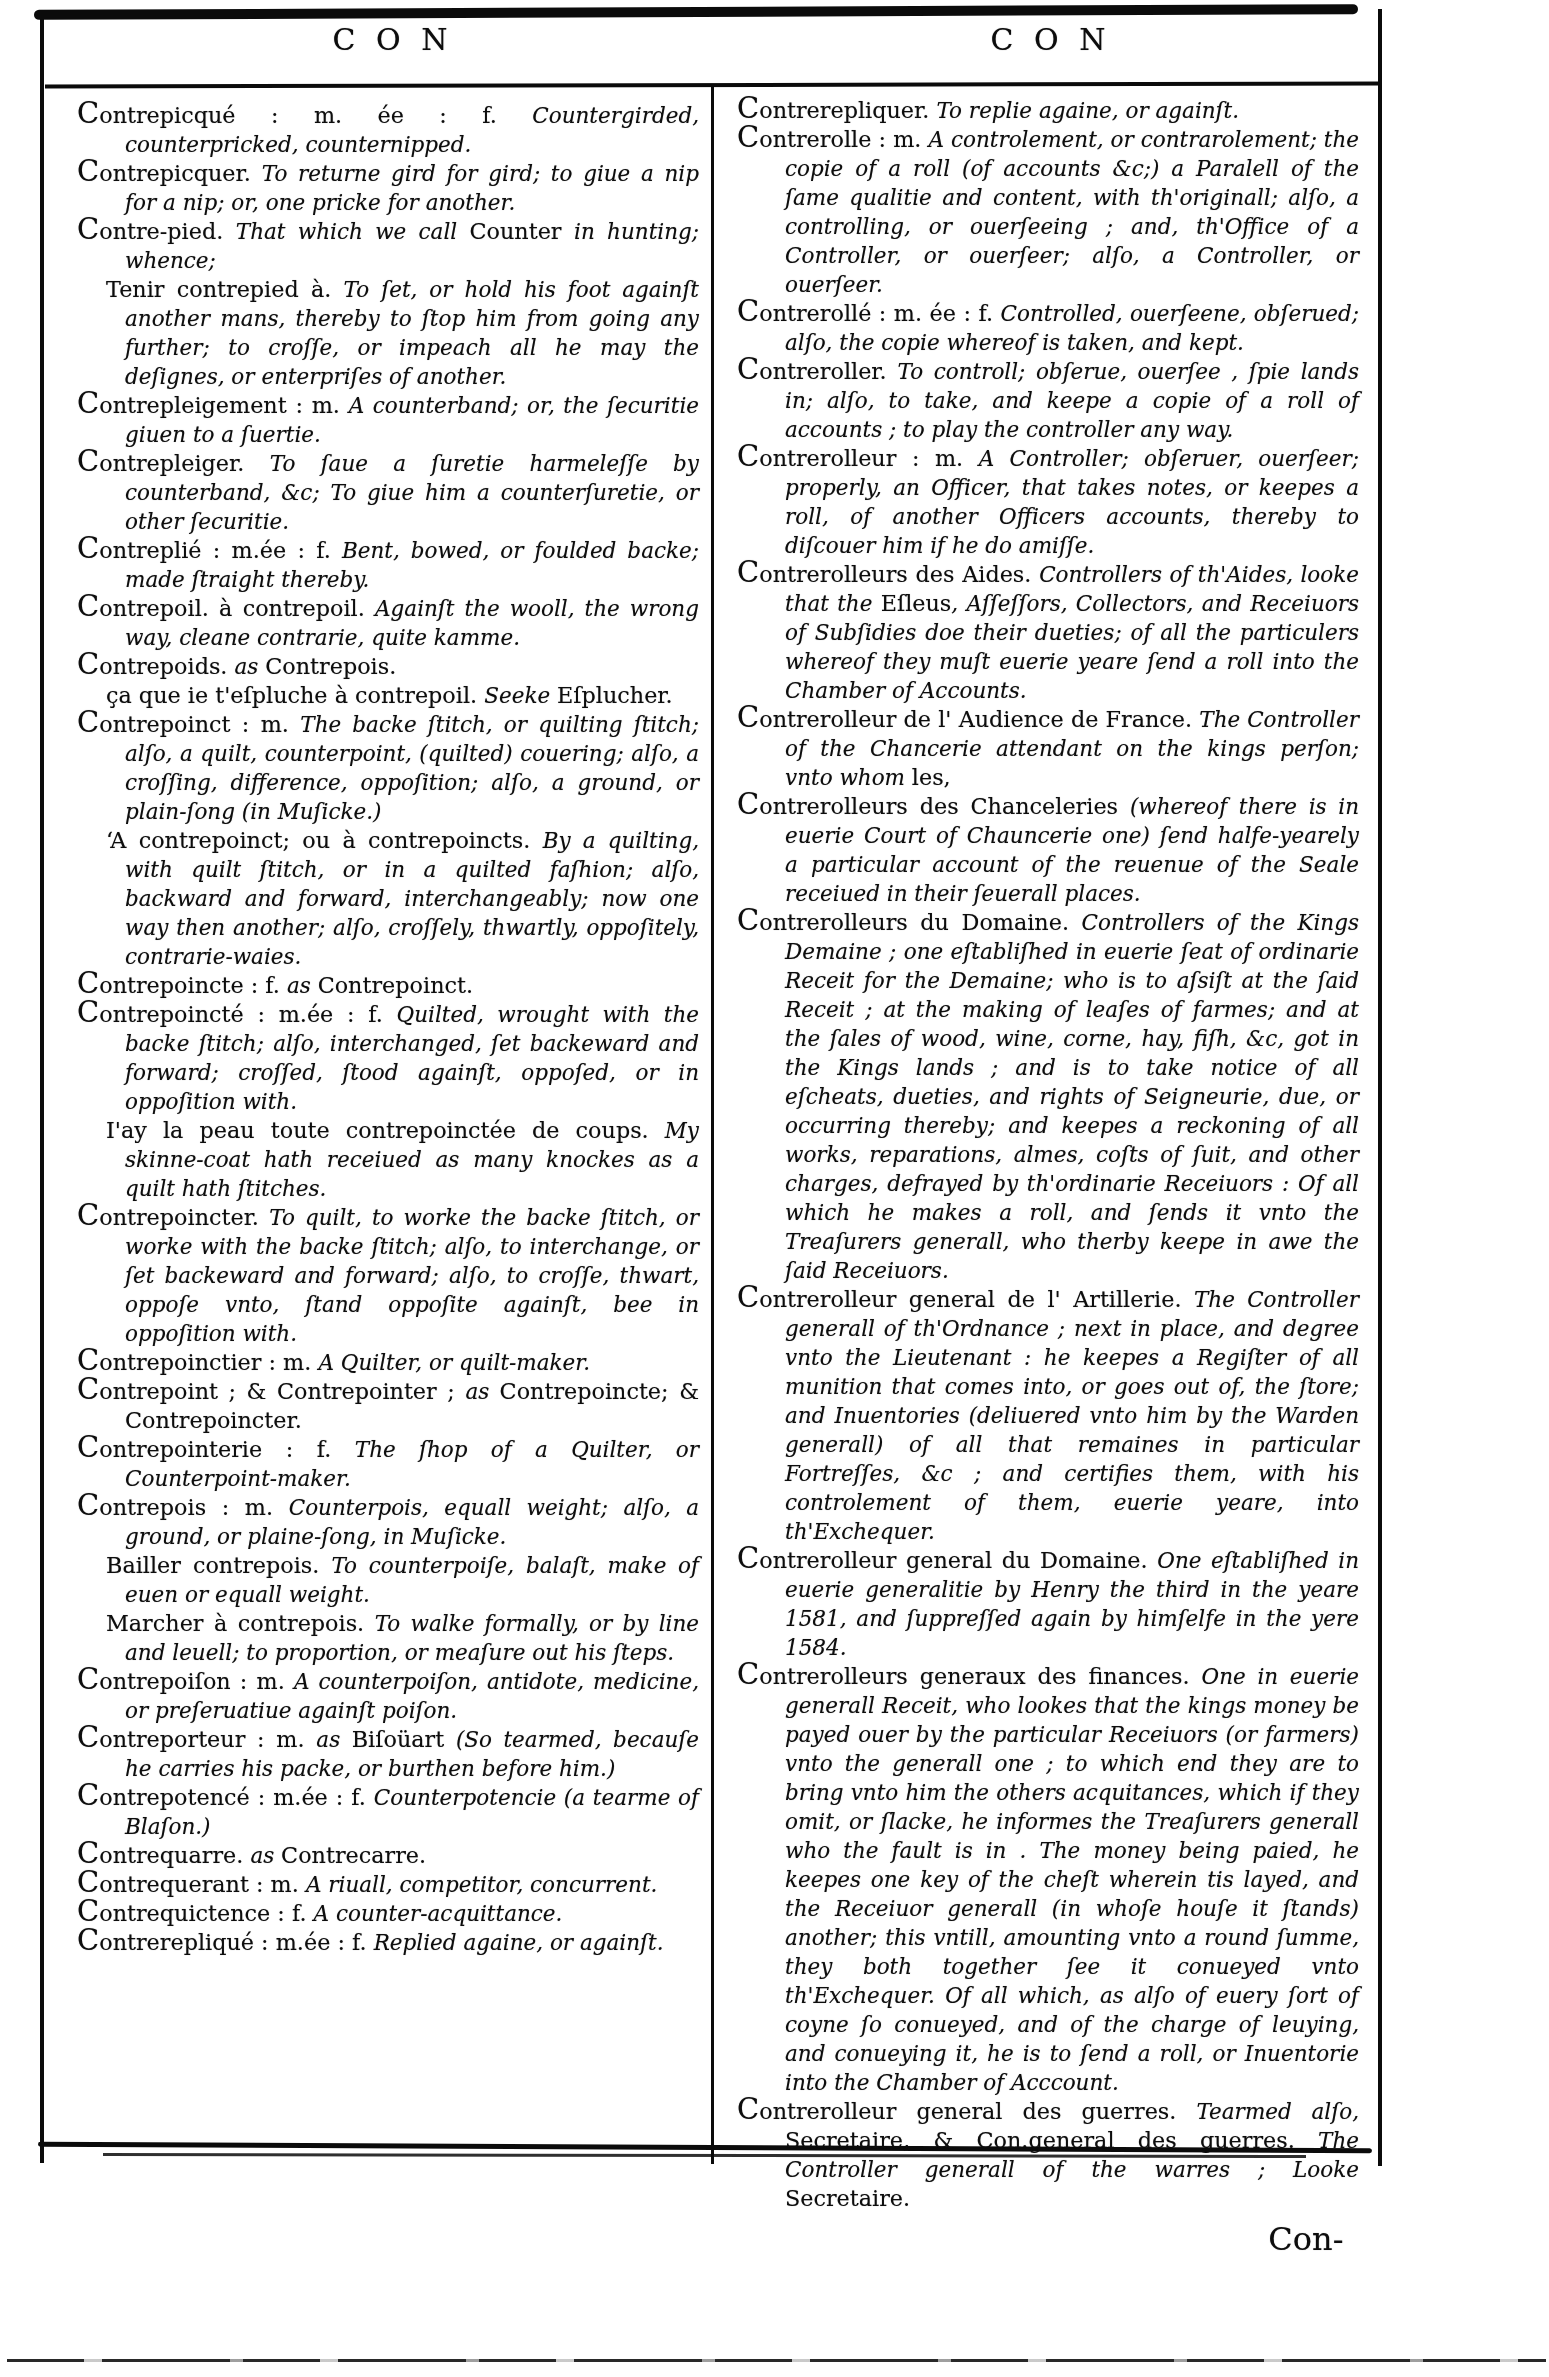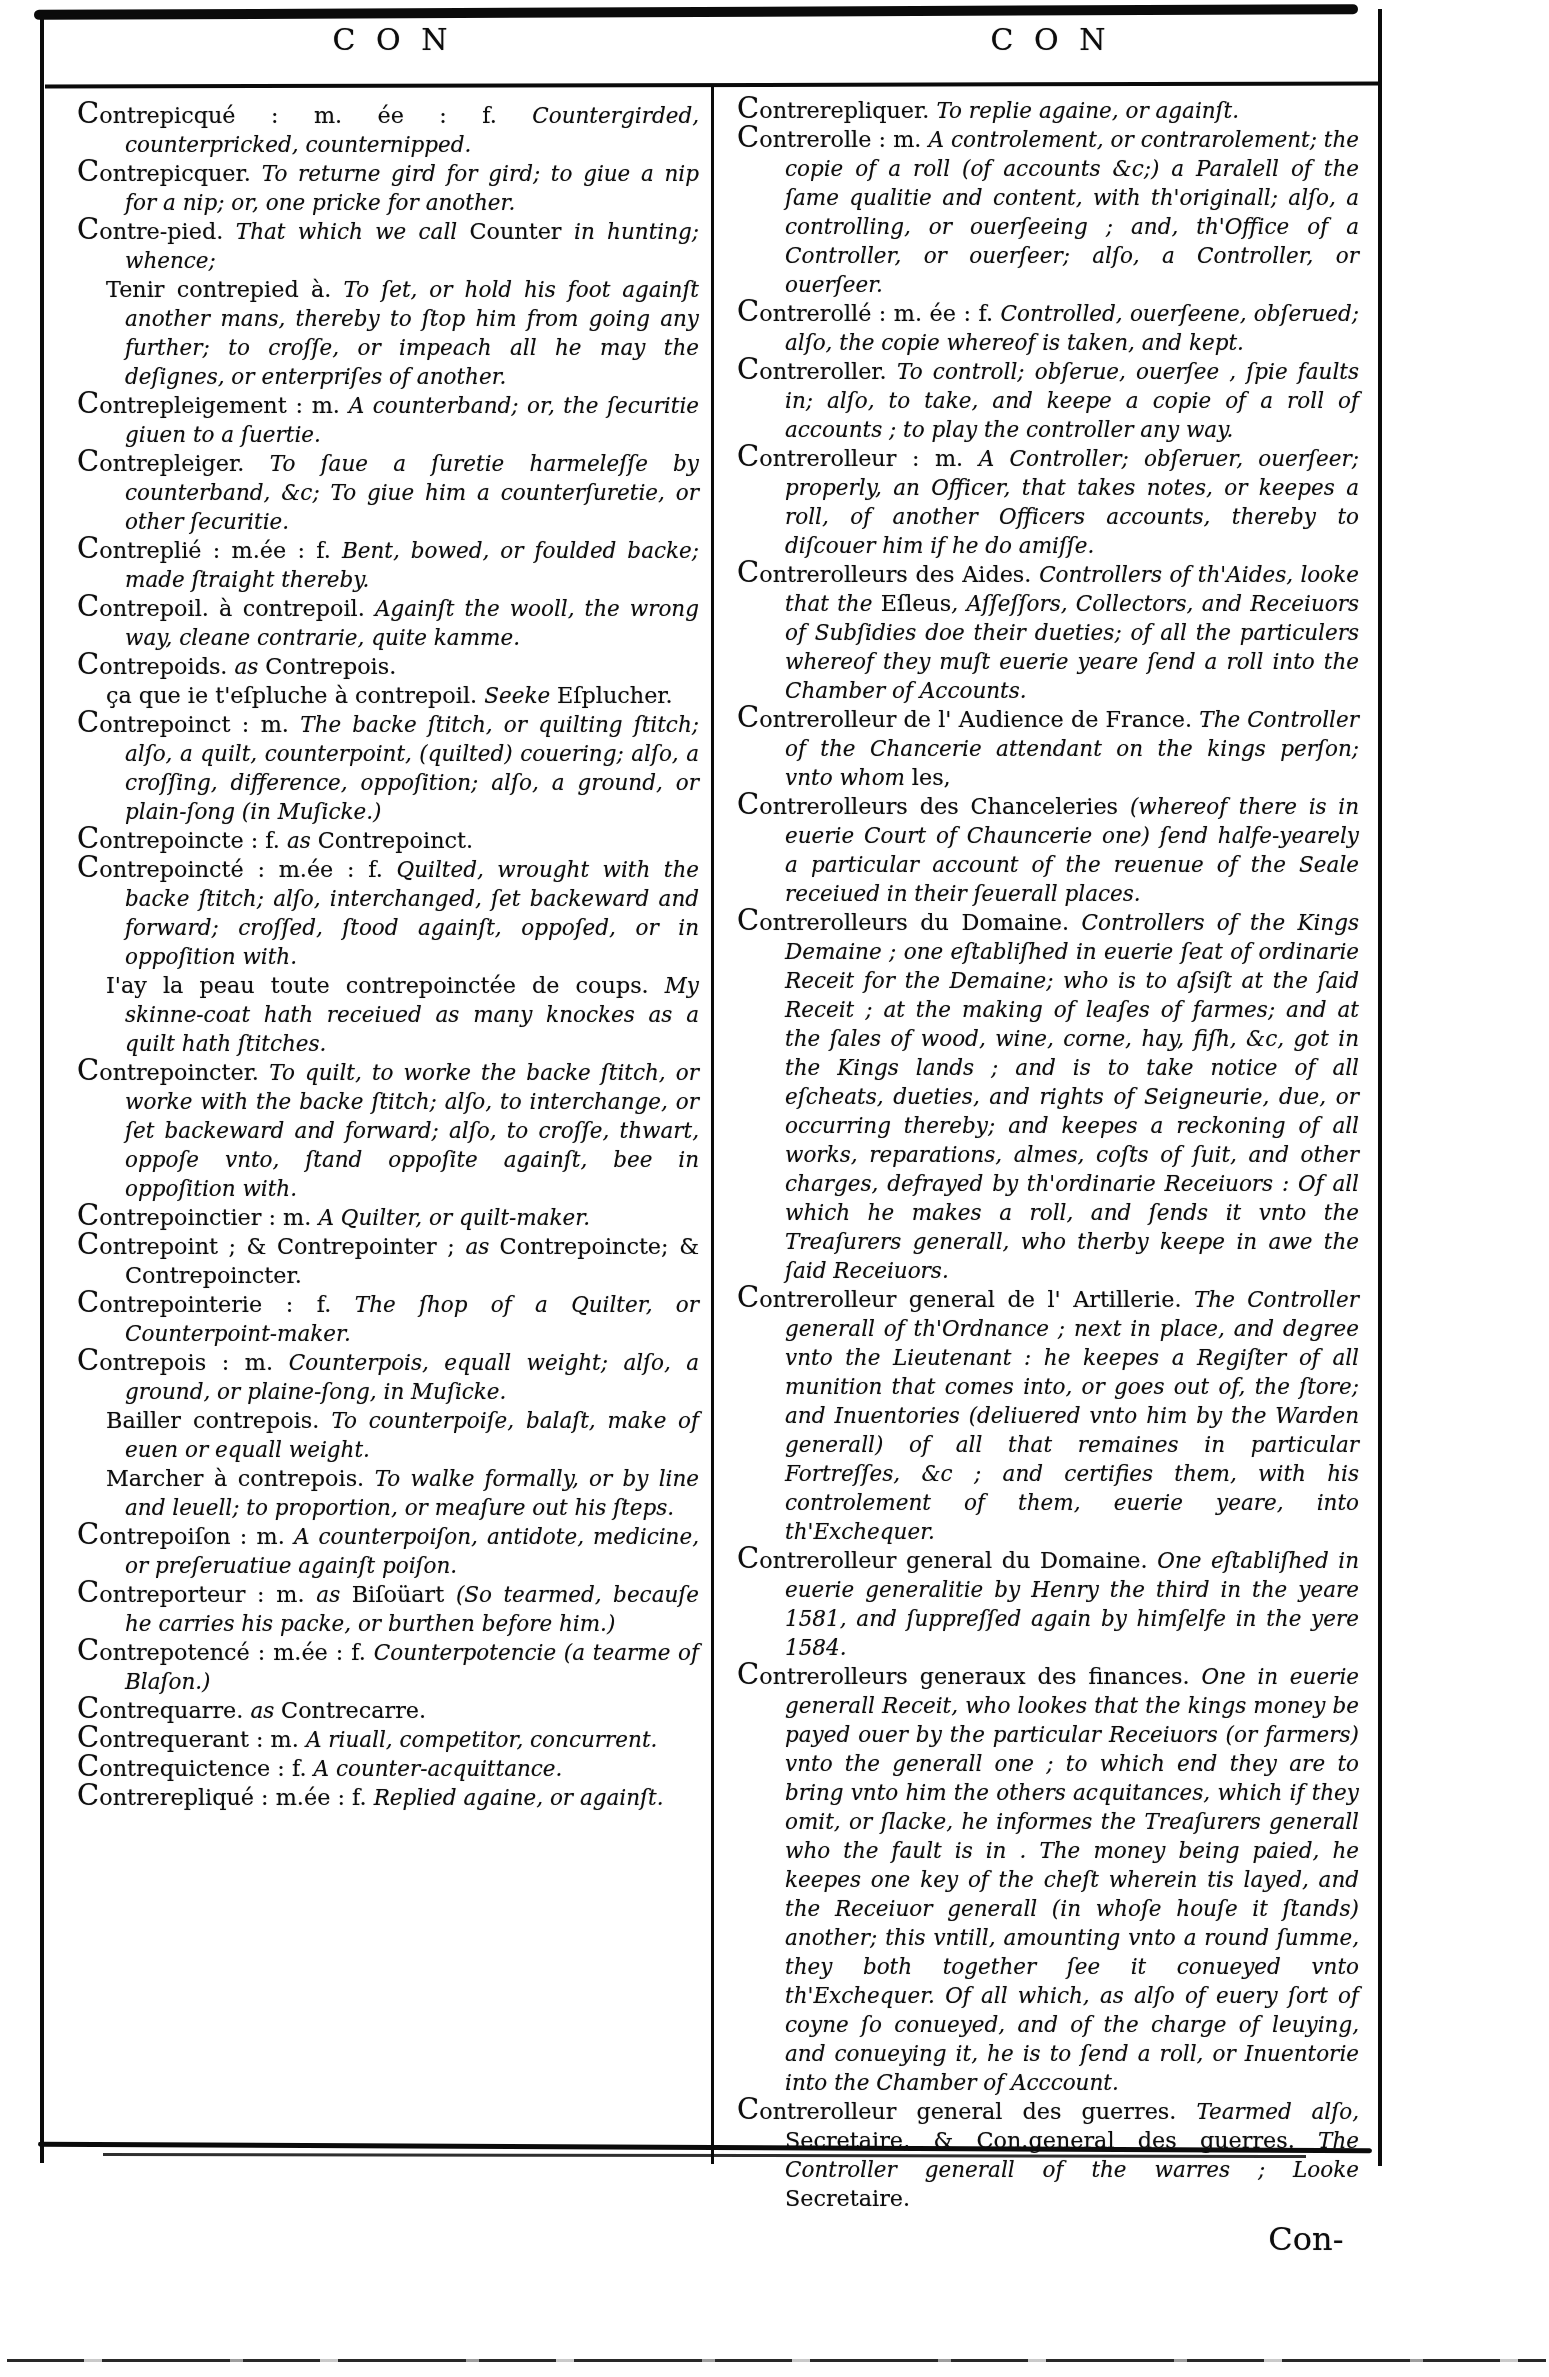--- a/index.html
+++ b/index.html
@@ -56,20 +56,21 @@
       <p class="entry"><span class="r"><span class="initial">C</span>ontrepicquer. </span><span class="i">To returne gird for gird; to giue a nip for a nip; or, one pricke for another.</span></p>
       <p class="entry"><span class="r"><span class="initial">C</span>ontre-pied. </span><span class="i">That which we call </span><span class="r">Counter </span><span class="i">in hunting; whence;</span></p>
       <p class="entry sub"><span class="r">Tenir contrepied à. </span><span class="i">To ſet, or hold his foot againſt another mans, thereby to ſtop him from going any further; to croſſe, or impeach all he may the deſignes, or enterpriſes of another.</span></p>
       <p class="entry"><span class="r"><span class="initial">C</span>ontrepleigement : m. </span><span class="i">A counterband; or, the ſecuritie giuen to a ſuertie.</span></p>
       <p class="entry"><span class="r"><span class="initial">C</span>ontrepleiger. </span><span class="i">To ſaue a ſuretie harmeleſſe by counterband, &amp;c; To giue him a counterſuretie, or other ſecuritie.</span></p>
       <p class="entry"><span class="r"><span class="initial">C</span>ontreplié : m.ée : f. </span><span class="i">Bent, bowed, or foulded backe; made ſtraight thereby.</span></p>
       <p class="entry"><span class="r"><span class="initial">C</span>ontrepoil. à contrepoil. </span><span class="i">Againſt the wooll, the wrong way, cleane contrarie, quite kamme.</span></p>
       <p class="entry"><span class="r"><span class="initial">C</span>ontrepoids. </span><span class="i">as </span><span class="r">Contrepois.</span></p>
       <p class="entry sub"><span class="r">ça que ie t'eſpluche à contrepoil. </span><span class="i">Seeke </span><span class="r">Eſplucher.</span></p>
       <p class="entry"><span class="r"><span class="initial">C</span>ontrepoinct : m. </span><span class="i">The backe ſtitch, or quilting ſtitch; alſo, a quilt, counterpoint, (quilted) couering; alſo, a croſſing, difference, oppoſition; alſo, a ground, or plain-ſong (in Muſicke.)</span></p>
+      <p class="entry sub"><span class="r">‘A contrepoinct; ou à contrepoincts. </span><span class="i">By a quilting, with quilt ſtitch, or in a quilted faſhion; alſo, backward and forward, interchangeably; now one way then another; alſo, croſſely, thwartly, oppoſitely, contrarie-waies.</span></p>
       <p class="entry"><span class="r"><span class="initial">C</span>ontrepoincte : f. </span><span class="i">as </span><span class="r">Contrepoinct.</span></p>
       <p class="entry"><span class="r"><span class="initial">C</span>ontrepoincté : m.ée : f. </span><span class="i">Quilted, wrought with the backe ſtitch; alſo, interchanged, ſet backeward and forward; croſſed, ſtood againſt, oppoſed, or in oppoſition with.</span></p>
       <p class="entry sub"><span class="r">I'ay la peau toute contrepoinctée de coups. </span><span class="i">My skinne-coat hath receiued as many knockes as a quilt hath ſtitches.</span></p>
       <p class="entry"><span class="r"><span class="initial">C</span>ontrepoincter. </span><span class="i">To quilt, to worke the backe ſtitch, or worke with the backe ſtitch; alſo, to interchange, or ſet backeward and forward; alſo, to croſſe, thwart, oppoſe vnto, ſtand oppoſite againſt, bee in oppoſition with.</span></p>
       <p class="entry"><span class="r"><span class="initial">C</span>ontrepoinctier : m. </span><span class="i">A Quilter, or quilt-maker.</span></p>
       <p class="entry"><span class="r"><span class="initial">C</span>ontrepoint ; &amp; Contrepointer ; </span><span class="i">as </span><span class="r">Contrepoincte; &amp; Contrepoincter.</span></p>
       <p class="entry"><span class="r"><span class="initial">C</span>ontrepointerie : f. </span><span class="i">The ſhop of a Quilter, or Counterpoint-maker.</span></p>
       <p class="entry"><span class="r"><span class="initial">C</span>ontrepois : m. </span><span class="i">Counterpois, equall weight; alſo, a ground, or plaine-ſong, in Muſicke.</span></p>
       <p class="entry sub"><span class="r">Bailler contrepois. </span><span class="i">To counterpoiſe, balaſt, make of euen or equall weight.</span></p>
       <p class="entry sub"><span class="r">Marcher à contrepois. </span><span class="i">To walke formally, or by line and leuell; to proportion, or meaſure out his ſteps.</span></p>
@@ -78,21 +79,21 @@
       <p class="entry"><span class="r"><span class="initial">C</span>ontrepotencé : m.ée : f. </span><span class="i">Counterpotencie (a tearme of Blaſon.)</span></p>
       <p class="entry"><span class="r"><span class="initial">C</span>ontrequarre. </span><span class="i">as </span><span class="r">Contrecarre.</span></p>
       <p class="entry"><span class="r"><span class="initial">C</span>ontrequerant : m. </span><span class="i">A riuall, competitor, concurrent.</span></p>
       <p class="entry"><span class="r"><span class="initial">C</span>ontrequictence : f. </span><span class="i">A counter-acquittance.</span></p>
       <p class="entry"><span class="r"><span class="initial">C</span>ontrerepliqué : m.ée : f. </span><span class="i">Replied againe, or againſt.</span></p>
     </div>
   <div class="col" id="col-right">
       <p class="entry"><span class="r"><span class="initial">C</span>ontrerepliquer. </span><span class="i">To replie againe, or againſt.</span></p>
       <p class="entry"><span class="r"><span class="initial">C</span>ontrerolle : m. </span><span class="i">A controlement, or contrarolement; the copie of a roll (of accounts &amp;c;) a Paralell of the ſame qualitie and content, with th'originall; alſo, a controlling, or ouerſeeing ; and, th'Office of a Controller, or ouerſeer; alſo, a Controller, or ouerſeer.</span></p>
       <p class="entry"><span class="r"><span class="initial">C</span>ontrerollé : m. ée : f. </span><span class="i">Controlled, ouerſeene, obſerued; alſo, the copie whereof is taken, and kept.</span></p>
-      <p class="entry"><span class="r"><span class="initial">C</span>ontreroller. </span><span class="i">To controll; obſerue, ouerſee , ſpie faults in; alſo, to take, and keepe a copie of a roll of accounts ; to play the controller any way.</span></p>
+      <p class="entry"><span class="r"><span class="initial">C</span>ontreroller. </span><span class="i">To controll; obſerue, ouerſee , ſpie lands in; alſo, to take, and keepe a copie of a roll of accounts ; to play the controller any way.</span></p>
       <p class="entry"><span class="r"><span class="initial">C</span>ontrerolleur : m. </span><span class="i">A Controller; obſeruer, ouerſeer; properly, an Officer, that takes notes, or keepes a roll, of another Officers accounts, thereby to diſcouer him if he do amiſſe.</span></p>
       <p class="entry"><span class="r"><span class="initial">C</span>ontrerolleurs des Aides. </span><span class="i">Controllers of th'Aides, looke that the </span><span class="r">Eſleus</span><span class="i">, Aſſeſſors, Collectors, and Receiuors of Subſidies doe their dueties; of all the particulers whereof they muſt euerie yeare ſend a roll into the Chamber of Accounts.</span></p>
       <p class="entry"><span class="r"><span class="initial">C</span>ontrerolleur de l' Audience de France. </span><span class="i">The Controller of the Chancerie attendant on the kings perſon; vnto whom </span><span class="r">les,</span></p>
       <p class="entry"><span class="r"><span class="initial">C</span>ontrerolleurs des Chanceleries </span><span class="i">(whereof there is in euerie Court of Chauncerie one) ſend halfe-yearely a particular account of the reuenue of the Seale receiued in their ſeuerall places.</span></p>
       <p class="entry"><span class="r"><span class="initial">C</span>ontrerolleurs du Domaine. </span><span class="i">Controllers of the Kings Demaine ; one eſtabliſhed in euerie ſeat of ordinarie Receit for the Demaine; who is to aſsiſt at the ſaid Receit ; at the making of leaſes of farmes; and at the ſales of wood, wine, corne, hay, fiſh, &amp;c, got in the Kings lands ; and is to take notice of all eſcheats, dueties, and rights of Seigneurie, due, or occurring thereby; and keepes a reckoning of all works, reparations, almes, coſts of ſuit, and other charges, defrayed by th'ordinarie Receiuors : Of all which he makes a roll, and ſends it vnto the Treaſurers generall, who therby keepe in awe the ſaid Receiuors.</span></p>
       <p class="entry"><span class="r"><span class="initial">C</span>ontrerolleur general de l' Artillerie. </span><span class="i">The Controller generall of th'Ordnance ; next in place, and degree vnto the Lieutenant : he keepes a Regiſter of all munition that comes into, or goes out of, the ſtore; and Inuentories (deliuered vnto him by the Warden generall) of all that remaines in particular Fortreſſes, &amp;c ; and certifies them, with his controlement of them, euerie yeare, into th'Exchequer.</span></p>
       <p class="entry"><span class="r"><span class="initial">C</span>ontrerolleur general du Domaine. </span><span class="i">One eſtabliſhed in euerie generalitie by Henry the third in the yeare 1581, and ſuppreſſed again by himſelfe in the yere 1584.</span></p>
       <p class="entry"><span class="r"><span class="initial">C</span>ontrerolleurs generaux des finances. </span><span class="i">One in euerie generall Receit, who lookes that the kings money be payed ouer by the particular Receiuors (or farmers) vnto the generall one ; to which end they are to bring vnto him the others acquitances, which if they omit, or ſlacke, he informes the Treaſurers generall who the fault is in . The money being paied, he keepes one key of the cheſt wherein tis layed, and the Receiuor generall (in whoſe houſe it ſtands) another; this vntill, amounting vnto a round ſumme, they both together ſee it conueyed vnto th'Exchequer. Of all which, as alſo of euery ſort of coyne ſo conueyed, and of the charge of leuying, and conueying it, he is to ſend a roll, or Inuentorie into the Chamber of Acccount.</span></p>
       <p class="entry"><span class="r"><span class="initial">C</span>ontrerolleur general des guerres. </span><span class="i">Tearmed alſo, </span><span class="r">Secretaire, &amp; Con.general des guerres. </span><span class="i">The Controller generall of the warres ; Looke </span><span class="r">Secretaire.</span></p>
       <p class="catchword">Con-</p>

